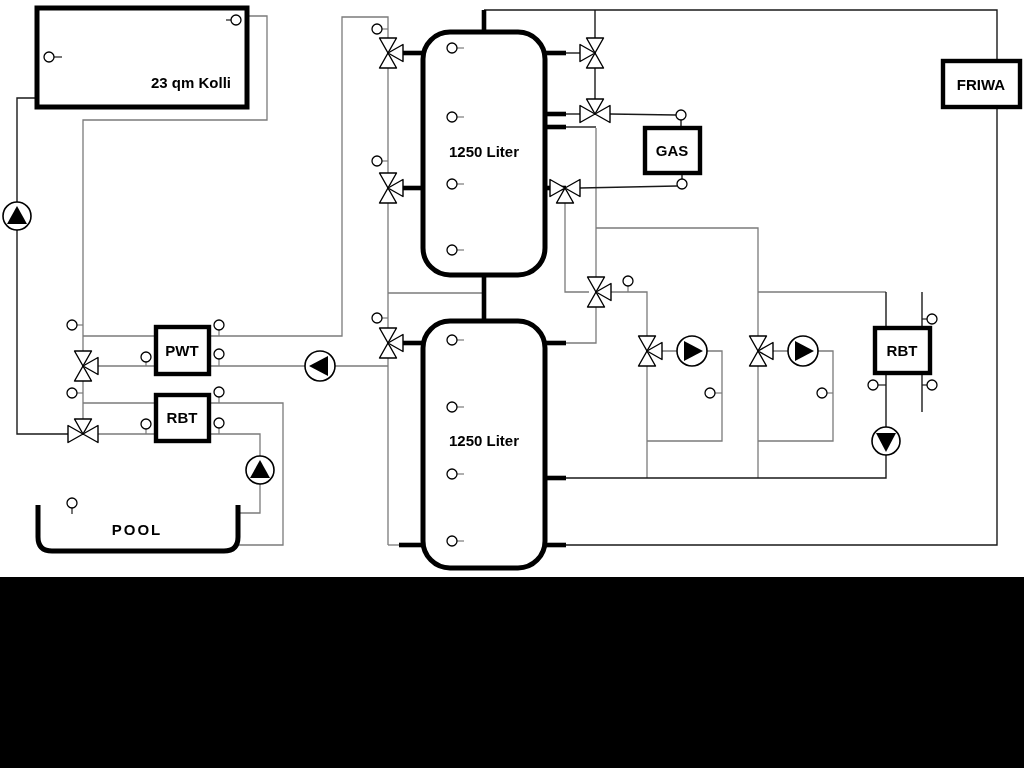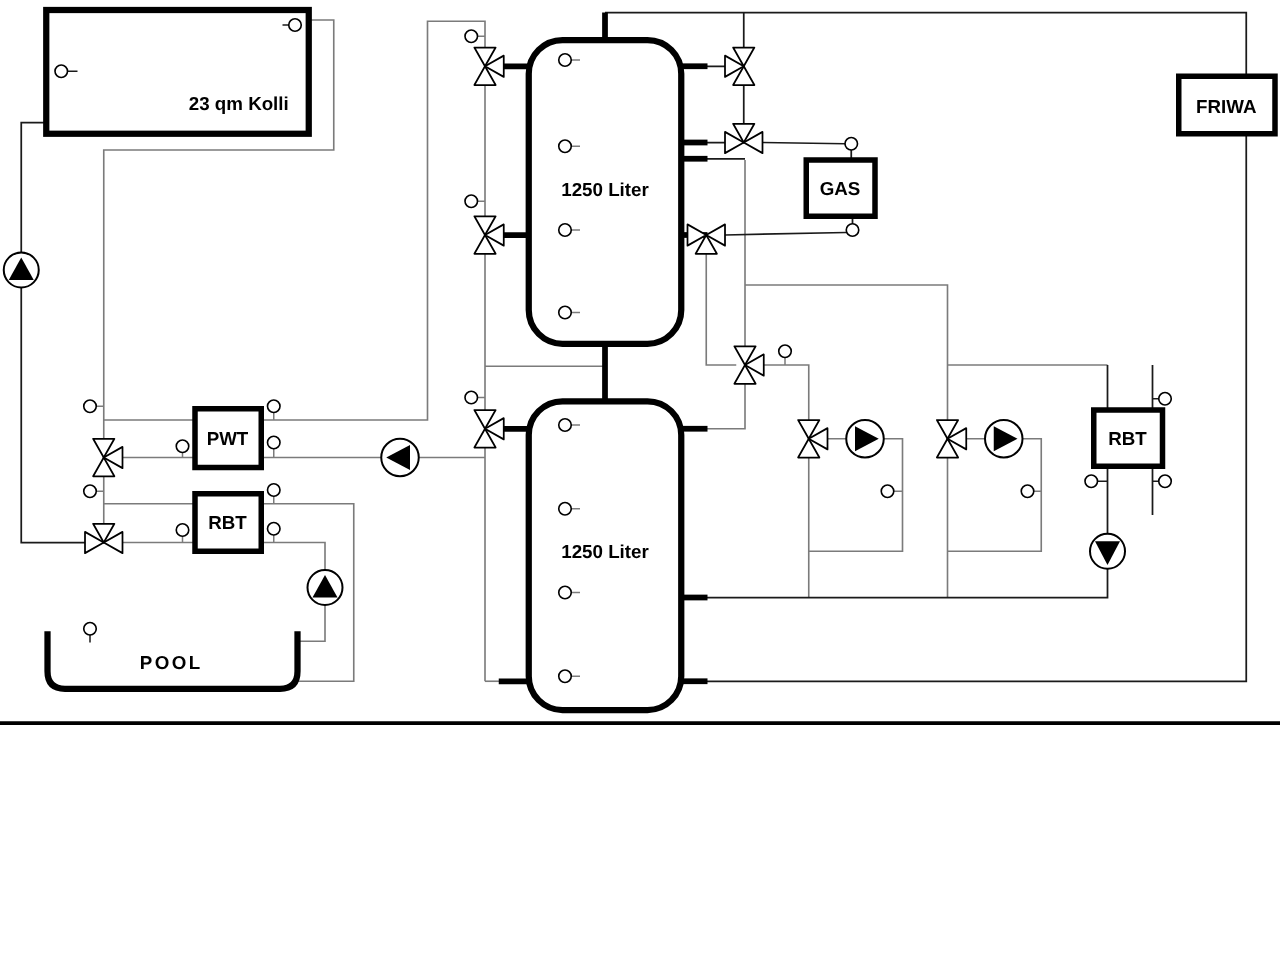--- a/index.html
+++ b/index.html
@@ -1,16 +1,16 @@
 <!DOCTYPE html>
 <html><head>
 <meta charset="utf-8">
 <style>
   html,body{margin:0;padding:0;background:#fff;}
-  #stage{position:relative;width:1024px;height:580px;background:#a3a3a3;overflow:hidden;
+  #stage{position:relative;width:1024px;height:768px;background:#a3a3a3;overflow:hidden;
          font-family:"Liberation Sans", sans-serif;text-align:center;}
   svg{display:block;}
   .lb{stroke:#1a1a1a;stroke-width:1.4;fill:none;}
   .lg{stroke:#7b7b7b;stroke-width:1.3;fill:none;}
   .thick{stroke:#000;stroke-width:4.6;fill:none;}
   .vessel{fill:#fff;stroke:#000;stroke-width:5;}
   .box{fill:#fff;stroke:#000;stroke-width:4.4;}
   .valve{fill:#fff;stroke:#000;stroke-width:1.4;stroke-linejoin:round;}
   .pumpc{fill:#fff;stroke:#000;stroke-width:1.6;}
   .pumpt{fill:#000;stroke:none;}

